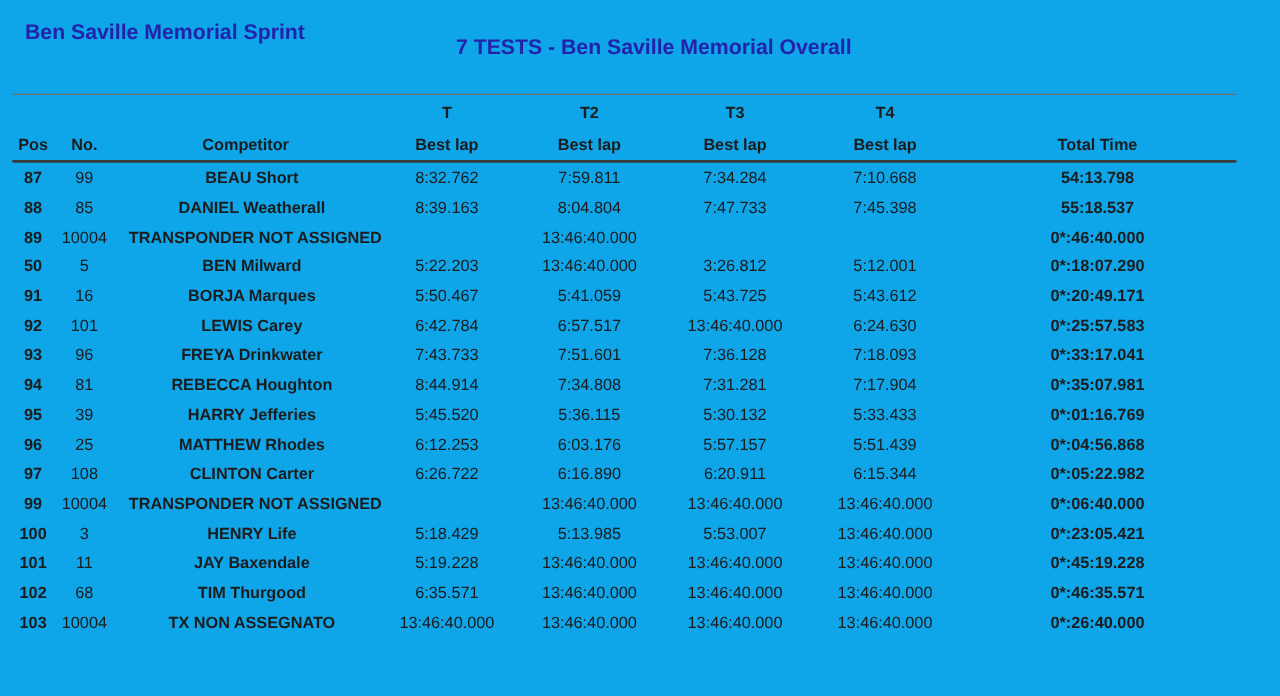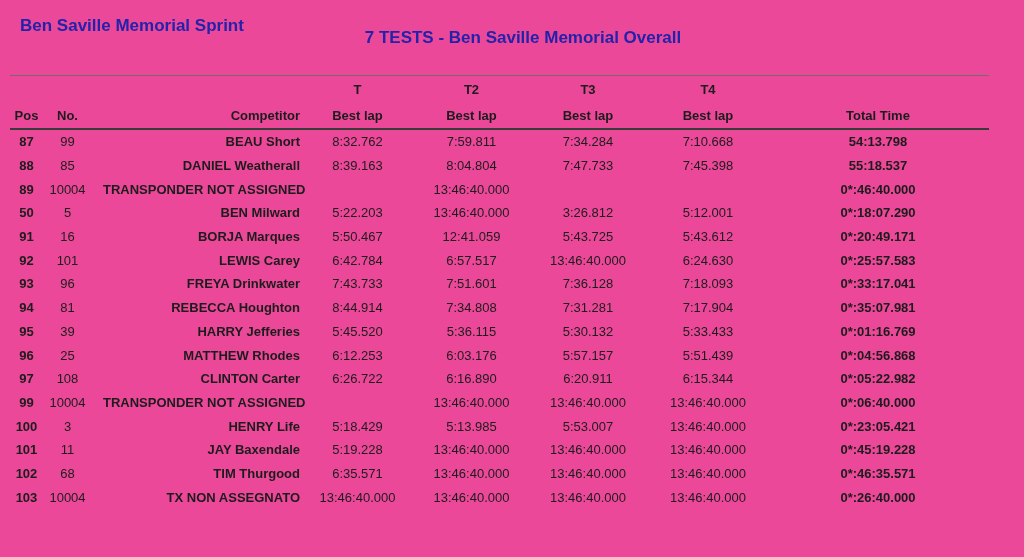--- a/index.html
+++ b/index.html
@@ -5,21 +5,21 @@
   html, body {
     margin: 0;
     padding: 0;
     background: #ffffff;
     font-family: "Liberation Sans", "DejaVu Sans", sans-serif;
   }
   .page {
     position: relative;
     width: 1024px;
     height: 557px;
-    background: #ec4899;
+    background: #0ea5e9;
     overflow: hidden;
     color: #1c1c1c;
   }
   .event-title {
     position: absolute;
     left: 20px;
     top: 16px;
     font-size: 17px;
     font-weight: bold;
     white-space: nowrap;
@@ -58,21 +58,21 @@
   td {
     font-size: 13px;
     height: 23.7px;
     padding: 0;
     vertical-align: middle;
     white-space: nowrap;
     color: #1c1c1c;
   }
   .c { text-align: center; }
   .r { text-align: center; }
-  .l { text-align: right; }
+  .l { text-align: center; }
   .b { font-weight: bold; }
   th.comp { padding-left: 3px; }
   td.comp { padding-left: 13px; }
   td.pos, th.pos { padding-right: 2px; }
   td.total, th.total { padding-right: 1px; margin-top: 14px; }
 </style>
 </head>
 <body>
 
 <div class="page">
@@ -157,21 +157,21 @@
     <td class="c">3:26.812</td>
     <td class="c">5:12.001</td>
     <td class="r b total">0*:18:07.290</td>
   </tr>
 
   <tr>
     <td class="r b pos">91</td>
     <td class="r">16</td>
     <td class="l b comp">BORJA Marques</td>
     <td class="c">5:50.467</td>
-    <td class="c">12:41.059</td>
+    <td class="c">5:41.059</td>
     <td class="c">5:43.725</td>
     <td class="c">5:43.612</td>
     <td class="r b total">0*:20:49.171</td>
   </tr>
 
   <tr>
     <td class="r b pos">92</td>
     <td class="r">101</td>
     <td class="l b comp">LEWIS Carey</td>
     <td class="c">6:42.784</td>

